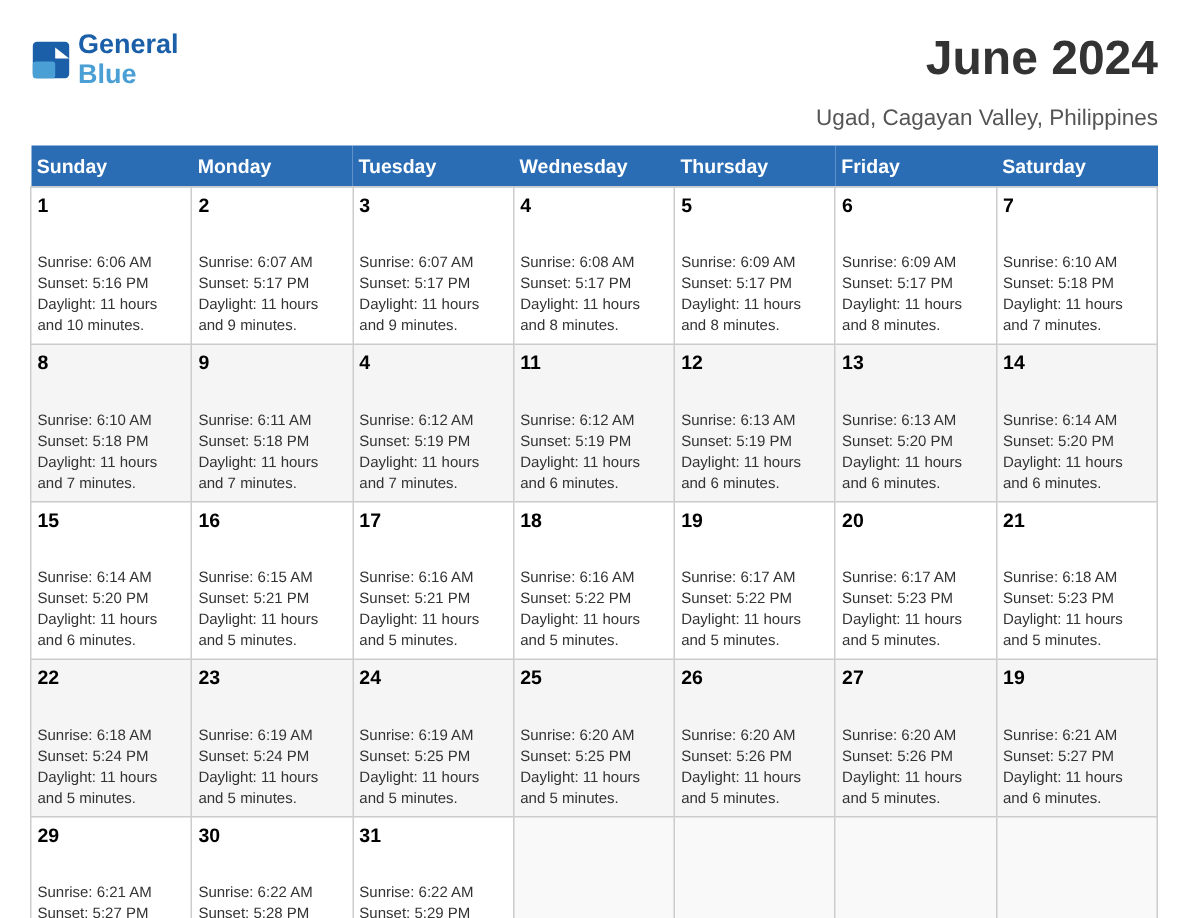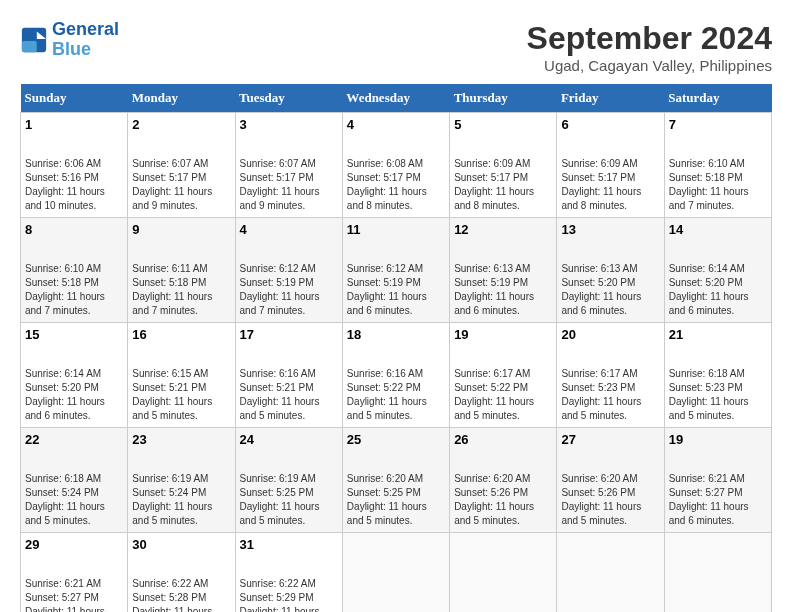--- a/index.html
+++ b/index.html
@@ -39,34 +39,34 @@
       text-align: right;
     }
     .main-title {
       font-size: 32px;
       font-weight: bold;
       color: #333;
     }
     .subtitle {
       font-size: 15px;
       color: #555;
+      margin-top: 13px;
     }
     .calendar {
       width: 100%;
       border-collapse: collapse;
       font-size: 11px;
     }
     .calendar th {
       background: #2a6db5;
       color: #fff;
       padding: 6px 4px;
       text-align: left;
       font-size: 13px;
       font-weight: bold;
-      font-family: Liberation Serif, serif;
     }
     .calendar td {
       border: 1px solid #ccc;
       vertical-align: top;
       padding: 4px;
       width: calc(100% / 7);
       min-height: 80px;
       background: #fff;
     }
     .calendar tr:nth-child(even) td {
@@ -97,21 +97,21 @@
       <rect x="2" y="2" width="26" height="26" rx="3" fill="#1a5fa8"></rect>
       <polygon points="18,6 28,14 18,14" fill="#fff"></polygon>
       <rect x="2" y="16" width="16" height="12" rx="2" fill="#4a9fd4"></rect>
     </svg>
     <div class="logo-text">
       <span>General</span><br>
       <span style="color:#4a9fd4">Blue</span>
     </div>
   </div>
   <div class="title-area">
-    <div class="main-title">September 2024</div>
+    <div class="main-title">June 2024</div>
     <div class="subtitle">Ugad, Cagayan Valley, Philippines</div>
   </div>
 </div>
 
 <table class="calendar">
   <thead>
     <tr>
     <th>Sunday</th>
         <th>Monday</th>
         <th>Tuesday</th>

